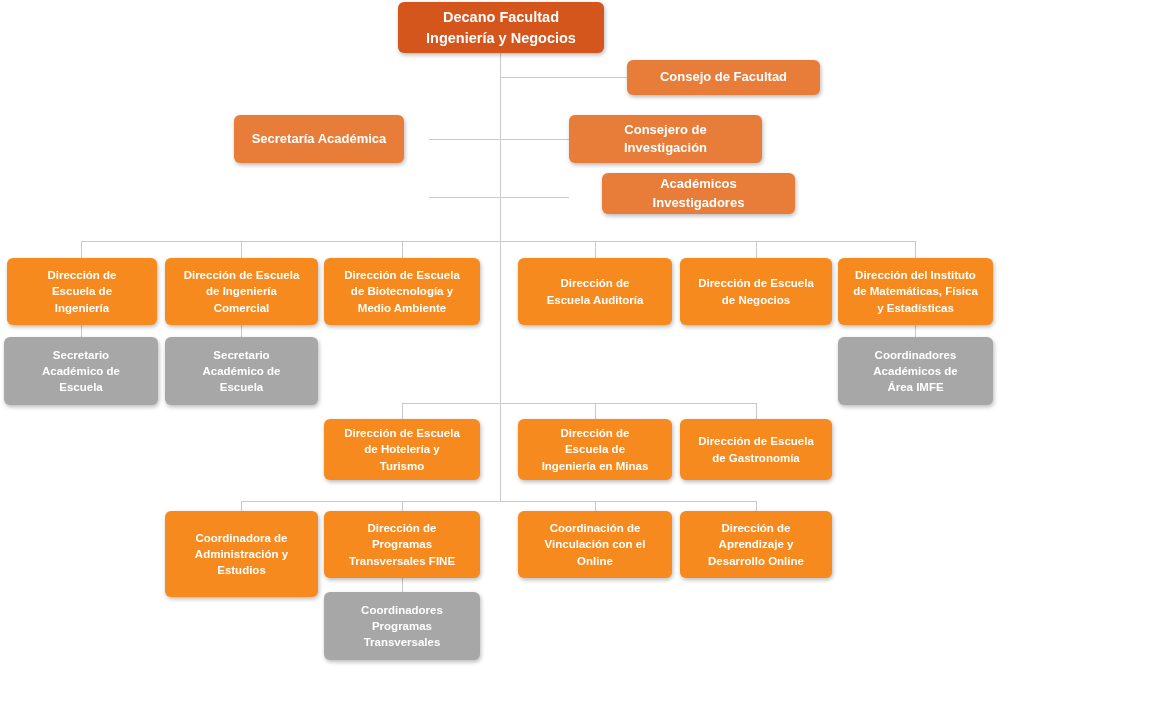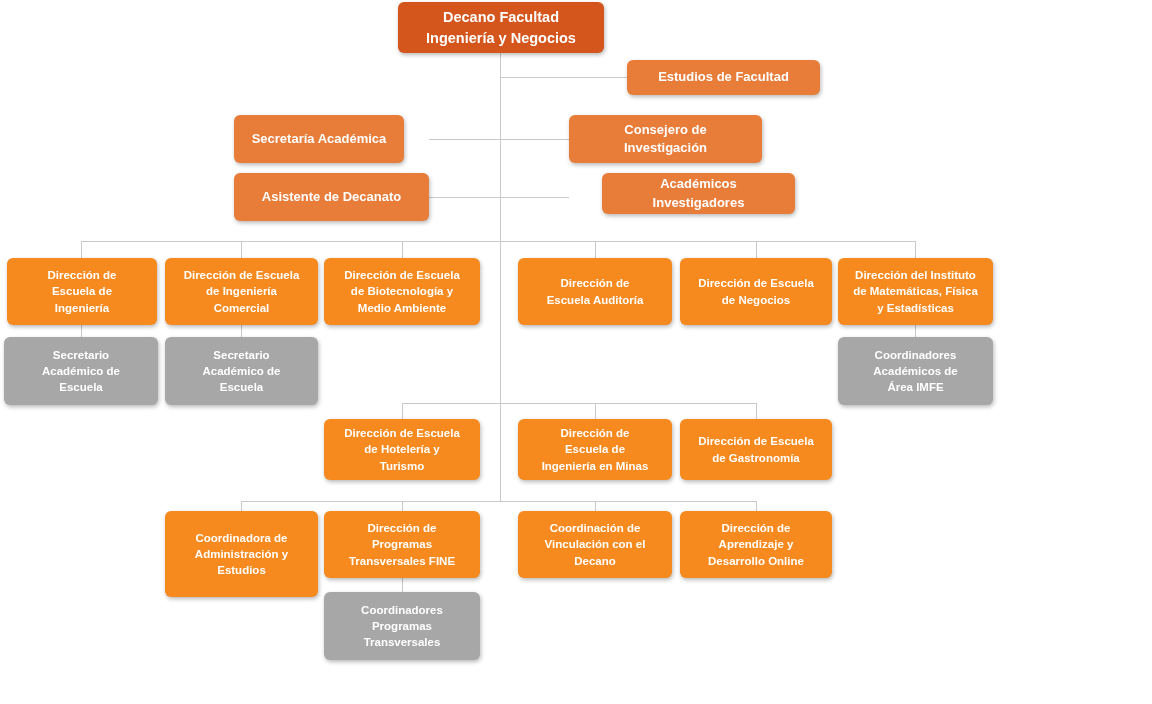--- a/index.html
+++ b/index.html
@@ -68,25 +68,24 @@
   <div class="line v" style="left:241px;top:501px;height:10px"></div>
   <div class="line v" style="left:402px;top:501px;height:10px"></div>
   <div class="line v" style="left:595px;top:501px;height:10px"></div>
   <div class="line v" style="left:756px;top:501px;height:10px"></div>
 
   <div class="line v" style="left:402px;top:578px;height:14px"></div>
 
   <div class="node dark" style="left:398px;top:2px;width:206px;height:51px">Decano Facultad
 Ingeniería y Negocios</div>
 
-  <div class="node mid" style="left:627px;top:60px;width:193px;height:35px">Estudios de Facultad</div>
+  <div class="node mid" style="left:627px;top:60px;width:193px;height:35px">Consejo de Facultad</div>
   <div class="node mid" style="left:234px;top:115px;width:170px;height:48px">Secretaría Académica</div>
   <div class="node mid" style="left:569px;top:115px;width:193px;height:48px">Consejero de
 Investigación</div>
-  <div class="node mid" style="left:234px;top:173px;width:195px;height:48px">Asistente de Decanato</div>
   <div class="node mid" style="left:602px;top:173px;width:193px;height:41px">Académicos
 Investigadores</div>
 
   <div class="node bright" style="left:7px;top:258px;width:150px;height:67px">Dirección de
 Escuela de
 Ingeniería</div>
   <div class="node bright" style="left:165px;top:258px;width:153px;height:67px">Dirección de Escuela
 de Ingeniería
 Comercial</div>
   <div class="node bright" style="left:324px;top:258px;width:156px;height:67px">Dirección de Escuela
@@ -120,21 +119,21 @@
 de Gastronomía</div>
 
   <div class="node bright" style="left:165px;top:511px;width:153px;height:86px">Coordinadora de
 Administración y
 Estudios</div>
   <div class="node bright" style="left:324px;top:511px;width:156px;height:67px">Dirección de
 Programas
 Transversales FINE</div>
   <div class="node bright" style="left:518px;top:511px;width:154px;height:67px">Coordinación de
 Vinculación con el
-Decano</div>
+Online</div>
   <div class="node bright" style="left:680px;top:511px;width:152px;height:67px">Dirección de
 Aprendizaje y
 Desarrollo Online</div>
 
   <div class="node gray" style="left:324px;top:592px;width:156px;height:68px">Coordinadores
 Programas
 Transversales</div>
 
 </div>
 

